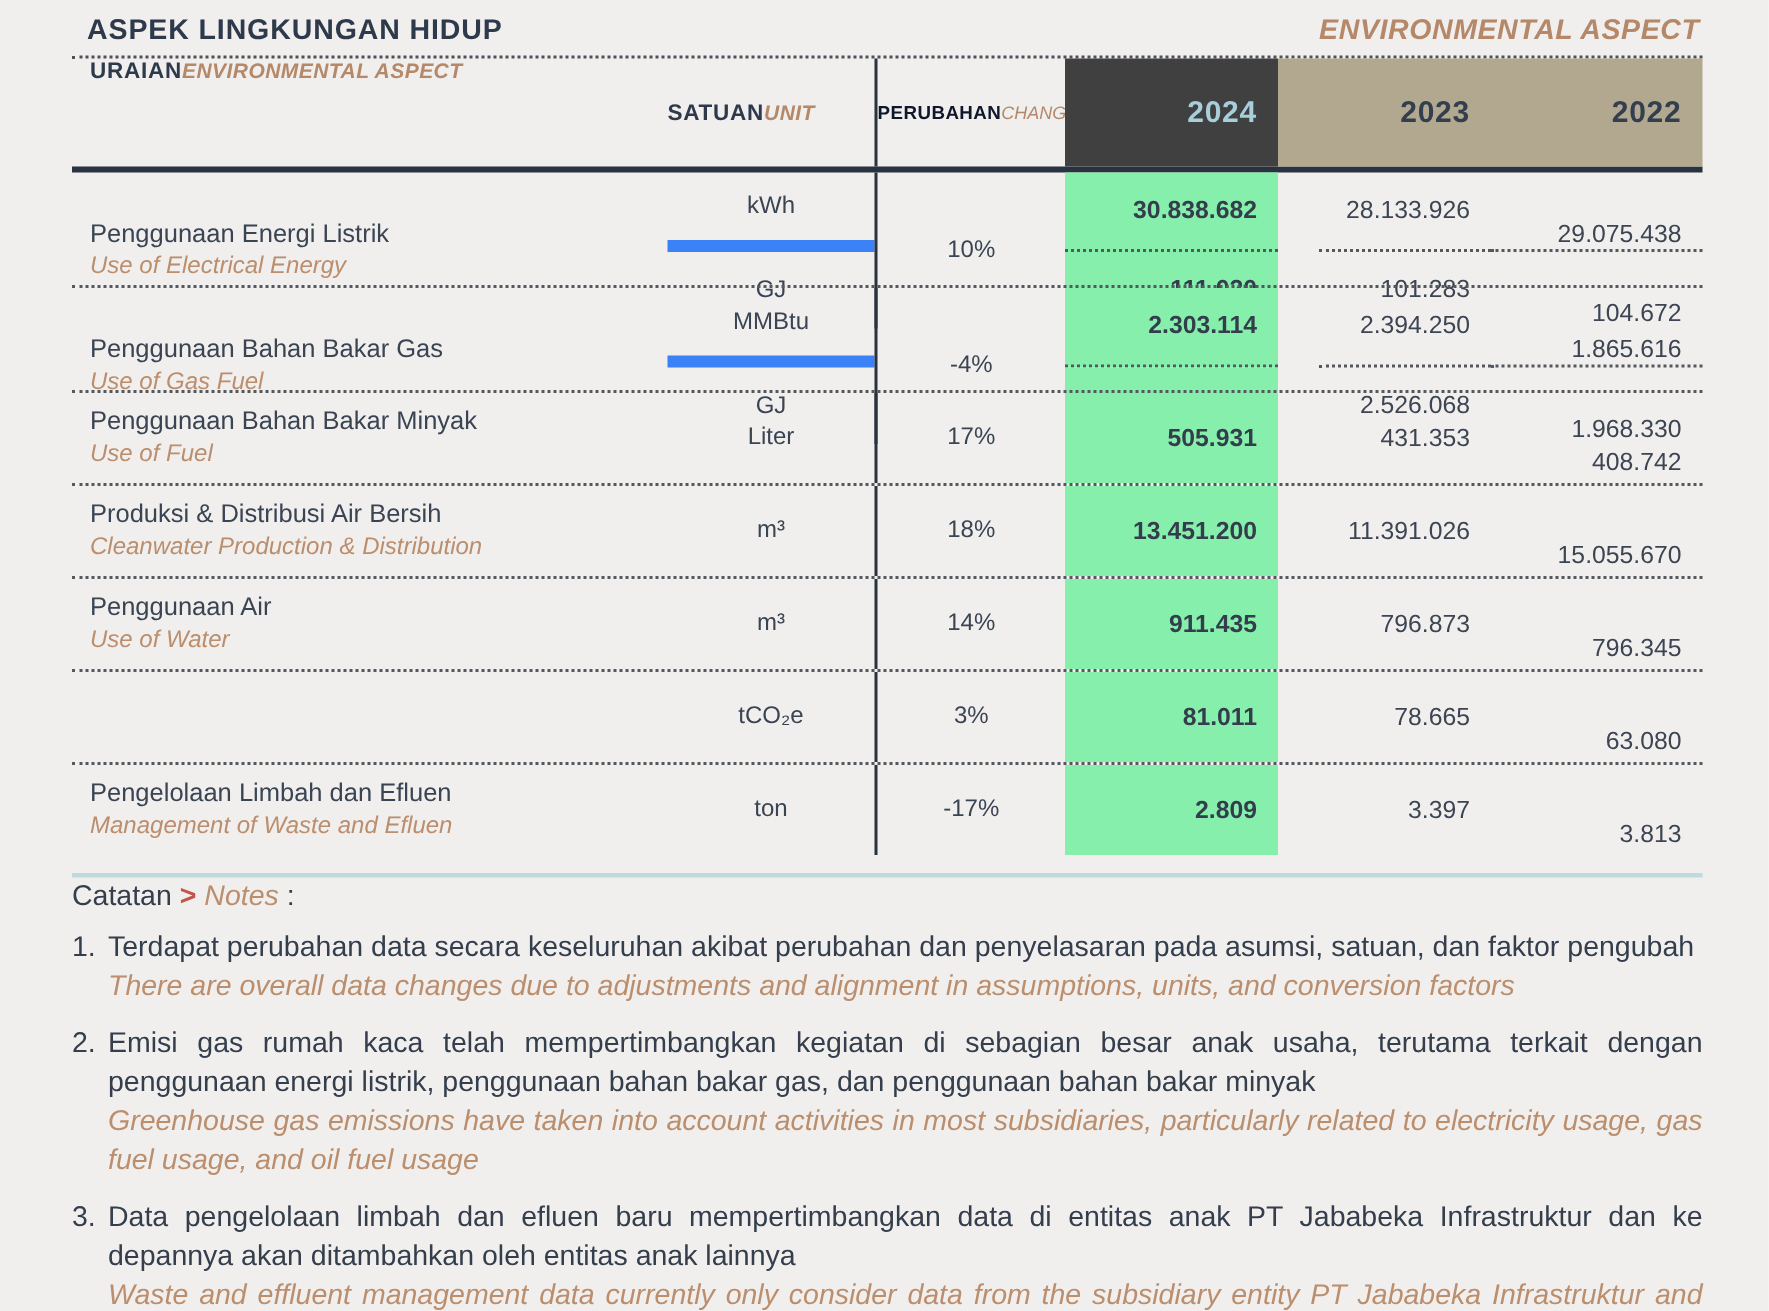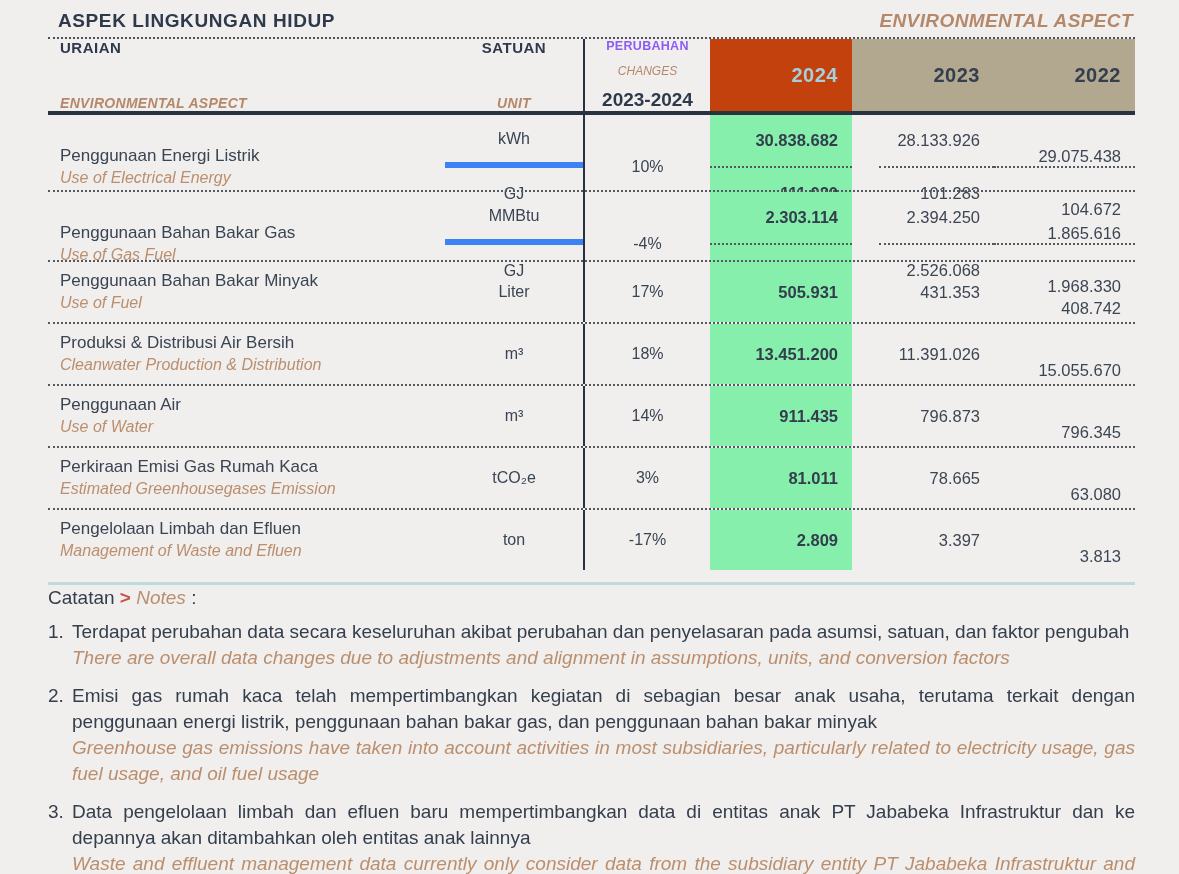--- a/index.html
+++ b/index.html
@@ -15,49 +15,49 @@
 
   
   .title-row{display:flex;justify-content:space-between;align-items:flex-end;padding:2px 2px 5px 10px;}
   .title-id{font-size:19px;font-weight:bold;letter-spacing:.6px;color:#2e3a4b;}
   .title-en{font-size:19px;font-weight:bold;font-style:italic;letter-spacing:.4px;color:#b5886a;}
   .dotted-rule{border-top:2px dotted #4d5158;height:0;}
 
   
   .grid{display:grid;grid-template-columns:397px 138px 127px 142px 142px 141px;}
   .thead{height:72px;border-bottom:4px solid #29323f;}
-  .th{display:flex;flex-direction:column;justify-content:space-between;}
+  .th{display:flex;flex-direction:row;justify-content:flex-start;}
   .th-uraian{padding-left:12px;align-items:flex-start;}
   .th-satuan{align-items:center;}
   .th-line1{font-size:15px;font-weight:bold;color:#2e3a4b;letter-spacing:.5px;}
   .th-line2{font-size:14px;font-weight:bold;font-style:italic;color:#b5886a;letter-spacing:.3px;}
   .th-changes{align-items:center;border-left:2px solid #29323f;}
-  .th-ch1{font-size:12.5px;font-weight:bold;color:#8b5cf6;letter-spacing:.3px;}
+  .th-ch1{font-size:12.5px;font-weight:bold;color:#0f172a;letter-spacing:.3px;}
   .th-ch2{font-size:12px;font-weight:normal;font-style:italic;color:#b5886a;}
   .th-ch3{font-size:19px;font-weight:bold;color:#2e3a4b;}
   .th-year{flex-direction:row;justify-content:flex-end;align-items:center;padding-right:14px;
            font-size:20px;font-weight:bold;letter-spacing:.5px;}
-  .th-2024{background:#c2410c;color:#a7cedb;}
+  .th-2024{background:#404040;color:#a7cedb;}
   .th-prev{background:#b2a890;color:#333e4e;}
 
   
   .row{position:relative;}
   .row + .row{border-top:2px dotted #54585f;}
   .row-double{grid-template-rows:1fr 1fr;}
   .row-d1{height:75px;}
   .row-d2{height:68px;}
   .row-single{height:60px;}
 
   .c-label{grid-column:1;display:flex;flex-direction:column;justify-content:center;padding-left:12px;}
   .row-double .c-label{grid-row:1/3;}
   .label-id{font-size:17px;color:#3a4453;line-height:1.35;}
   .label-en{font-size:16px;font-style:italic;color:#bb8e6d;line-height:1.3;}
 
   .c-unit{grid-column:2;display:flex;align-items:center;justify-content:center;font-size:16px;color:#3a4453;}
-  .unit-top{grid-row:1;border-bottom:6px solid #3b82f6;text-align:center;}
+  .unit-top{grid-row:1;border-bottom:8px solid #3b82f6;text-align:center;}
   .unit-bot{grid-row:2;}
 
   .c-change{grid-column:3;display:flex;align-items:center;justify-content:center;
             border-left:2px solid #29323f;font-size:16px;color:#3a4453;}
   .row-double .c-change{grid-row:1/3;}
 
   .c-val{display:flex;align-items:center;justify-content:flex-end;padding-right:14px;
          font-size:16.5px;color:#3d4553;}
   .col4{grid-column:4;background:#86efac;font-weight:bold;color:#333d4c;}
   .col5{grid-column:5;margin-left:27px;}
@@ -171,24 +171,20 @@
         <div class="label-en">Use of Water</div>
       </div>
       <div class="c-unit">m³</div>
       <div class="c-change">14%</div>
       <div class="c-val col4">911.435</div>
       <div class="c-val col5">796.873</div>
       <div class="c-val col6">796.345</div>
     </div>
 
     <div class="grid row row-single">
-      <div class="c-label">
-        <div class="label-id">Perkiraan Emisi Gas Rumah Kaca</div>
-        <div class="label-en">Estimated Greenhousegases Emission</div>
-      </div>
       <div class="c-unit">tCO₂e</div>
       <div class="c-change">3%</div>
       <div class="c-val col4">81.011</div>
       <div class="c-val col5">78.665</div>
       <div class="c-val col6">63.080</div>
     </div>
 
     <div class="grid row row-single">
       <div class="c-label">
         <div class="label-id">Pengelolaan Limbah dan Efluen</div>

